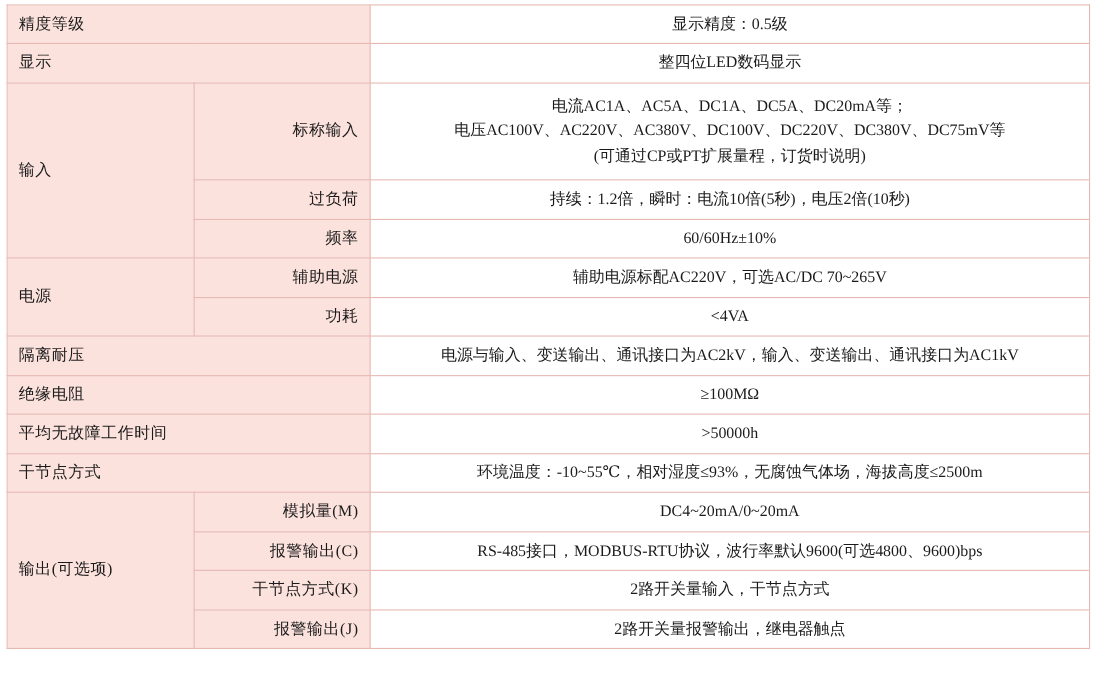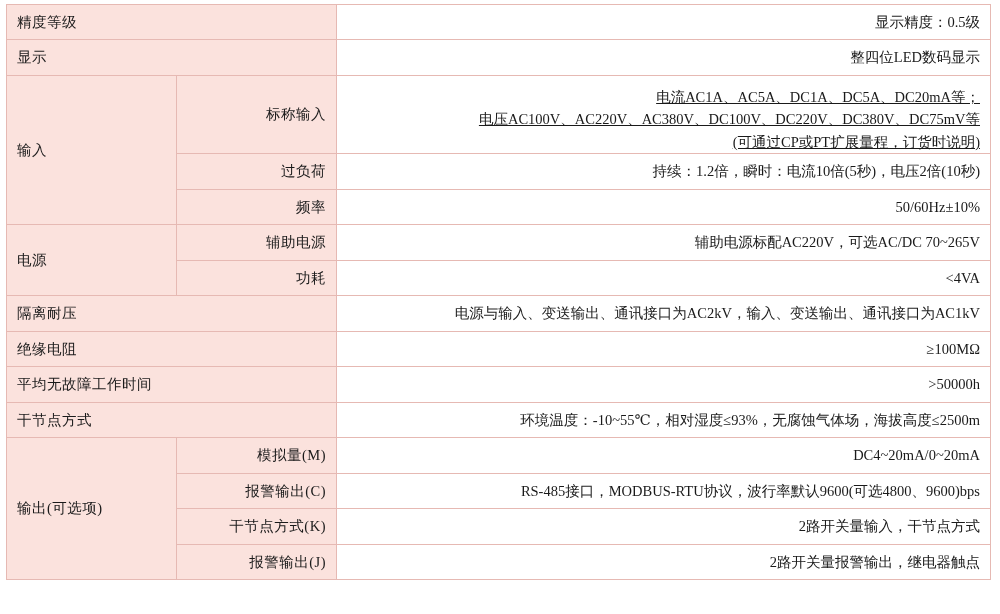--- a/index.html
+++ b/index.html
@@ -42,31 +42,30 @@
     padding-left: 14px;
     letter-spacing: 0.5px;
   }
   td.label-2 {
     background: #fbe2dd;
     text-align: right;
     letter-spacing: 0.5px;
   }
   td.value {
     background: #ffffff;
-    text-align: right;
+    text-align: center;
     padding-left: 14px;
   }
   td.value .ln {
     display: block;
     white-space: nowrap;
   }
   td.value.multi {
     padding-top: 10px;
-    padding-bottom: 0;
-    text-decoration: underline;
+    padding-bottom: 10px;
   }
 </style>
 </head>
 <body>
 
 <div class="sheet">
   <table class="spec">
     <colgroup>
       <col class="col-a">
       <col class="col-b">
@@ -99,21 +98,21 @@
       </tr>
       <tr>
         <td class="label-2">过负荷</td>
         <td class="value">
           <span class="ln">持续：1.2倍，瞬时：电流10倍(5秒)，电压2倍(10秒)</span>
         </td>
       </tr>
       <tr>
         <td class="label-2">频率</td>
         <td class="value">
-          <span class="ln">50/60Hz±10%</span>
+          <span class="ln">60/60Hz±10%</span>
         </td>
       </tr>
 
       <tr>
         <td class="label-1" rowspan="2">电源</td>
         <td class="label-2">辅助电源</td>
         <td class="value">
           <span class="ln">辅助电源标配AC220V，可选AC/DC 70~265V</span>
         </td>
       </tr>

